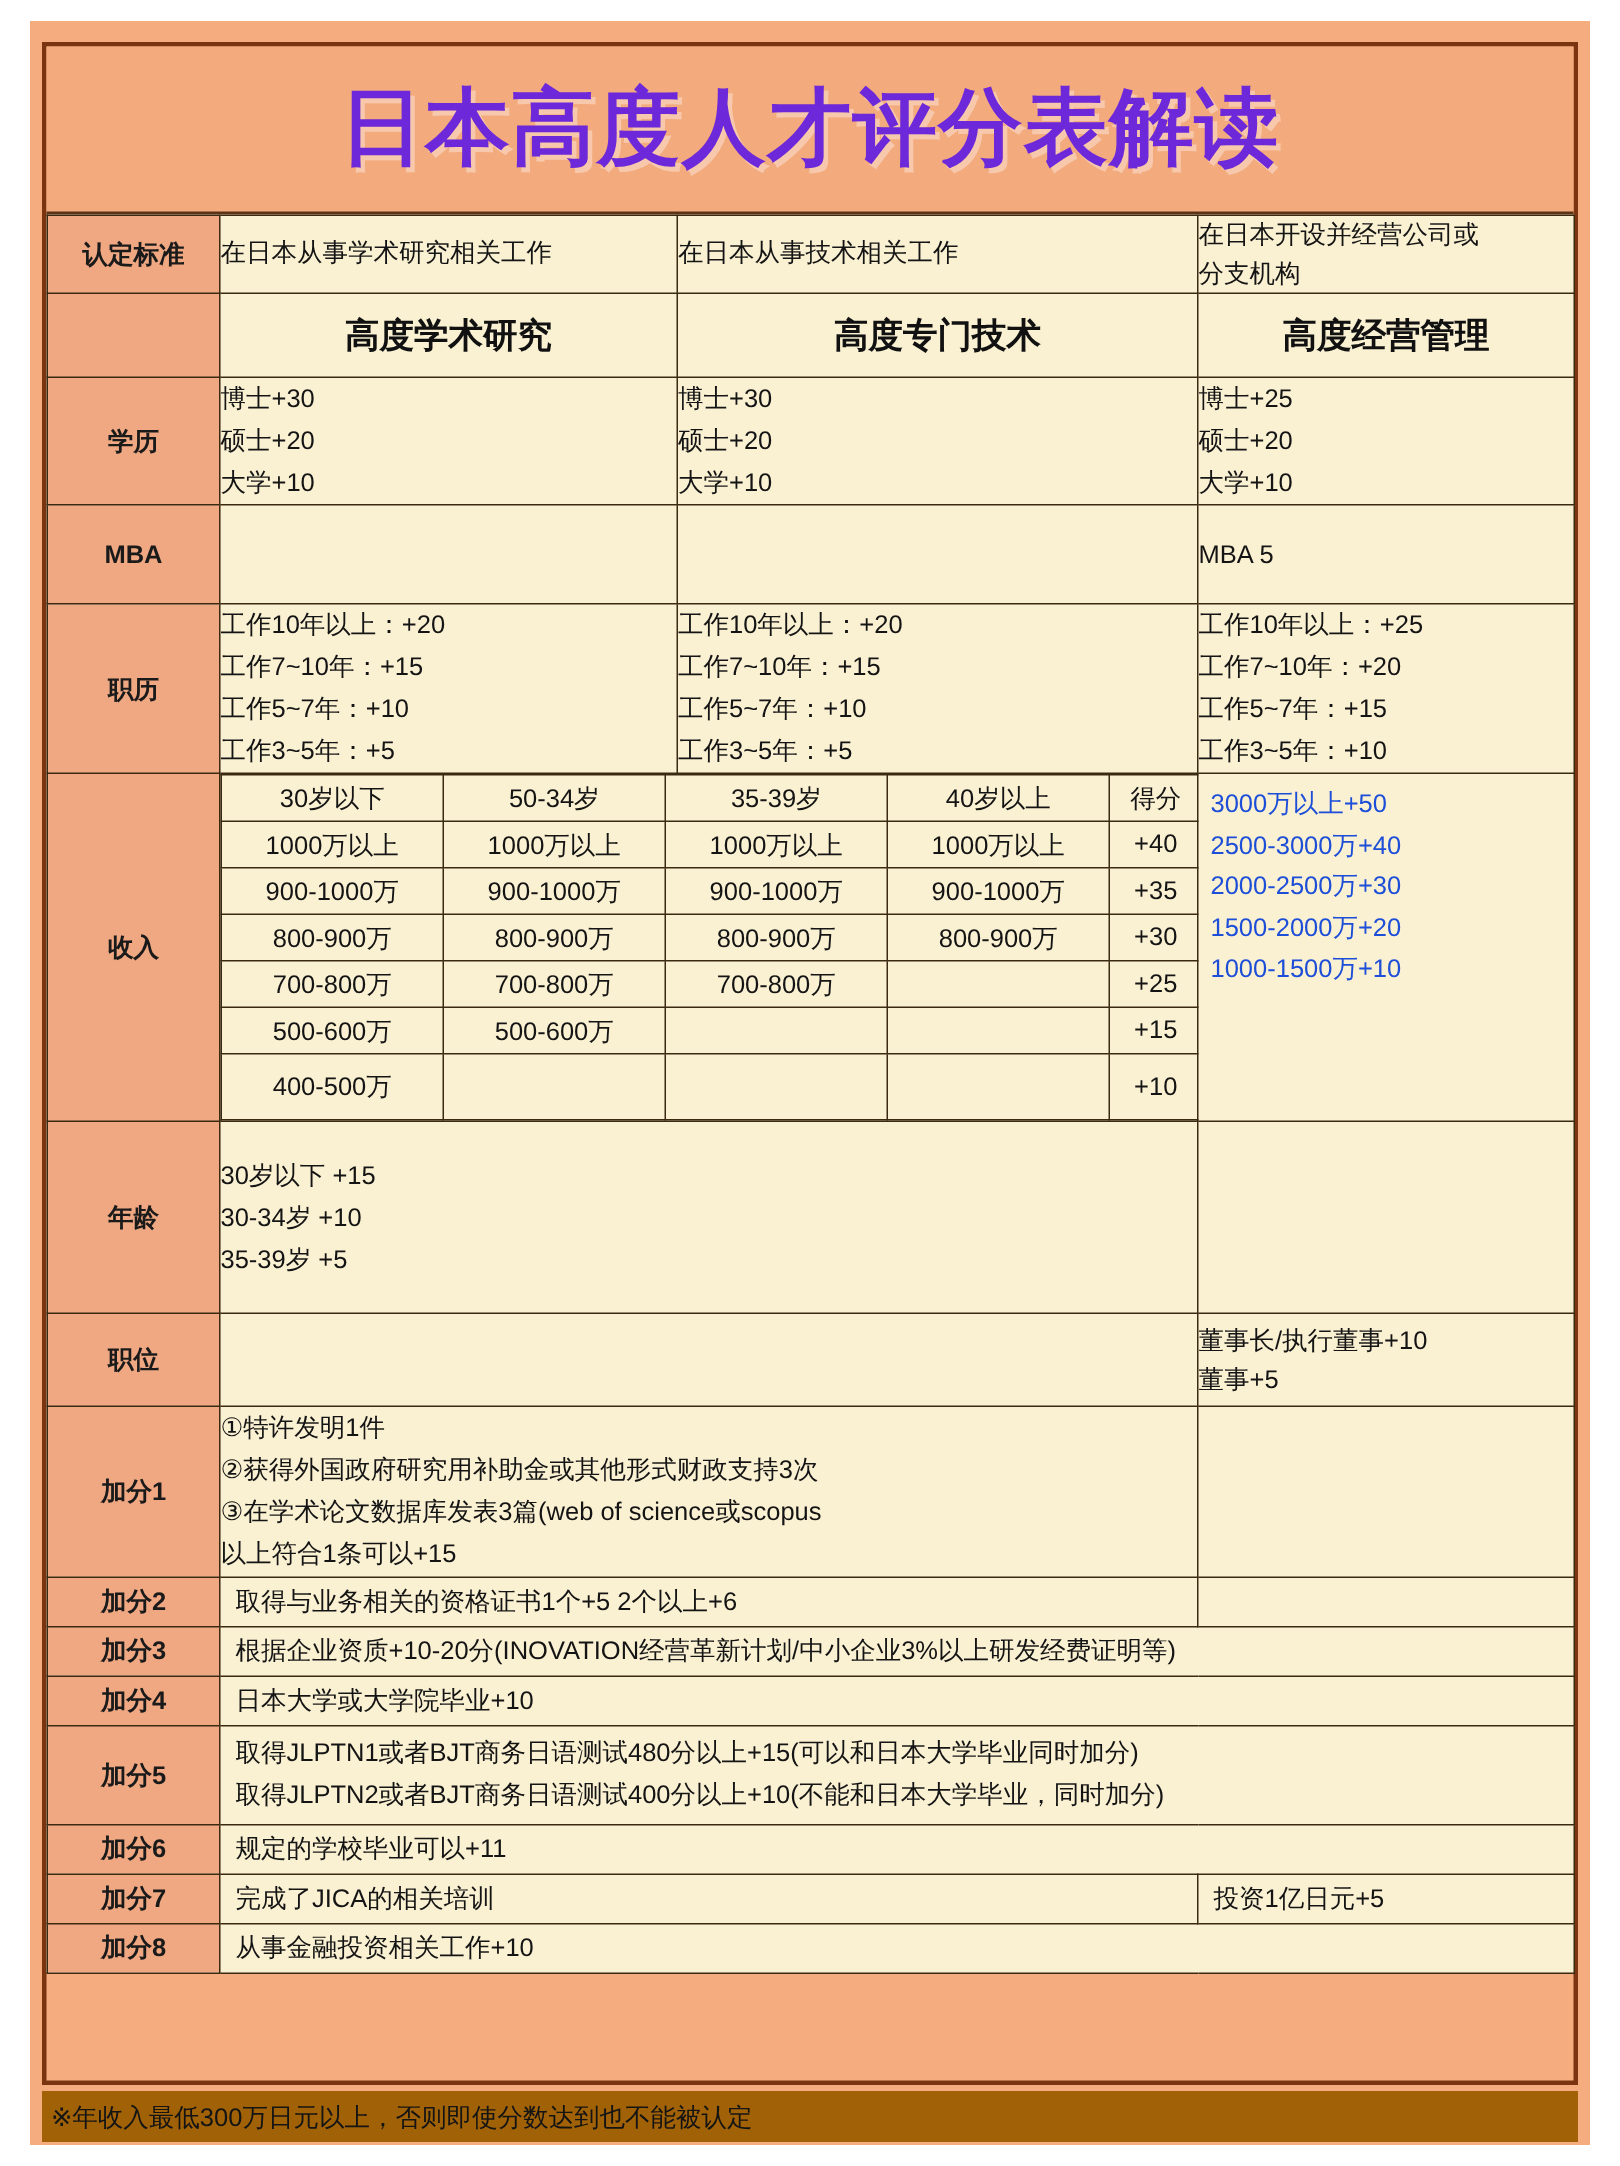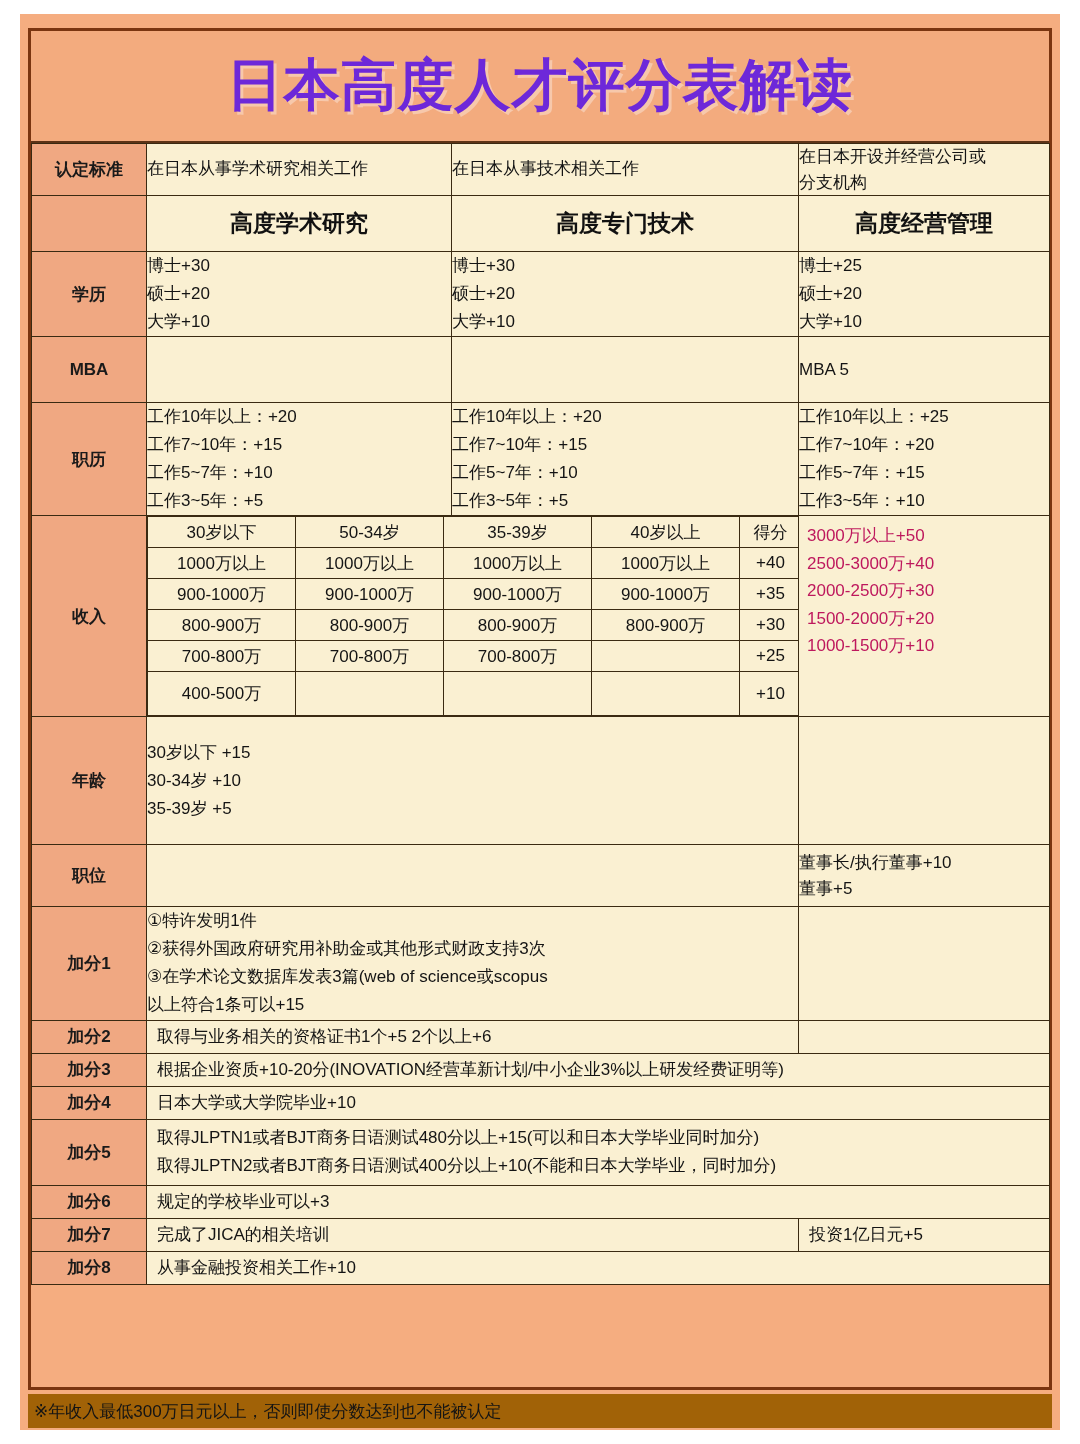--- a/index.html
+++ b/index.html
@@ -81,21 +81,21 @@
     font-size:17px;
     color:#141414;
     height:31px;
     padding:0 2px;
     white-space:nowrap;
     background:#faf0d2;
   }
   table.inc td.tall{height:44px;}
   .inc-wrap{padding:0;margin-left:32px;}
   .right-list{
-    padding:6px 8px;font-size:17px;line-height:1.62;color:#be185d;
+    padding:6px 8px;font-size:17px;line-height:1.62;color:#1d4ed8;
   }
   .right-list .ln{display:block;white-space:nowrap;}
   .footnote{
     position:absolute;left:8px;top:1380px;
     width:1024px;height:34px;
     display:flex;align-items:center;
     font-size:17px;color:#141414;
     background:#a16207;
     padding-left:6px;box-sizing:border-box;
     white-space:nowrap;
@@ -228,20 +228,27 @@
                     <td>+30</td>
                   </tr>
                   <tr>
                     <td>700-800万</td>
                     <td>700-800万</td>
                     <td>700-800万</td>
                     <td></td>
                     <td>+25</td>
                   </tr>
                   <tr>
+                    <td>500-600万</td>
+                    <td>500-600万</td>
+                    <td></td>
+                    <td></td>
+                    <td>+15</td>
+                  </tr>
+                  <tr>
                     <td class="tall">400-500万</td>
                     <td class="tall"></td>
                     <td class="tall"></td>
                     <td class="tall"></td>
                     <td class="tall">+10</td>
                   </tr>
                 </tbody>
             </table>
           </td>
           <td class="cell" style="vertical-align:top">
@@ -304,21 +311,21 @@
         <tr style="height:66px">
           <td class="lbl">加分5</td>
           <td class="cell" colspan="3" style="padding:4px 10px">
             <span class="ln">取得JLPTN1或者BJT商务日语测试480分以上+15(可以和日本大学毕业同时加分)</span>
             <span class="ln">取得JLPTN2或者BJT商务日语测试400分以上+10(不能和日本大学毕业，同时加分)</span>
           </td>
         </tr>
 
         <tr style="height:32px">
           <td class="lbl">加分6</td>
-          <td class="cell" colspan="3" style="padding:2px 10px">规定的学校毕业可以+3</td>
+          <td class="cell" colspan="3" style="padding:2px 10px">规定的学校毕业可以+11</td>
         </tr>
 
         <tr style="height:32px">
           <td class="lbl">加分7</td>
           <td class="cell" colspan="2" style="padding:2px 10px">完成了JICA的相关培训</td>
           <td class="cell" style="padding:2px 10px">投资1亿日元+5</td>
         </tr>
 
         <tr style="height:32px">
           <td class="lbl">加分8</td>

